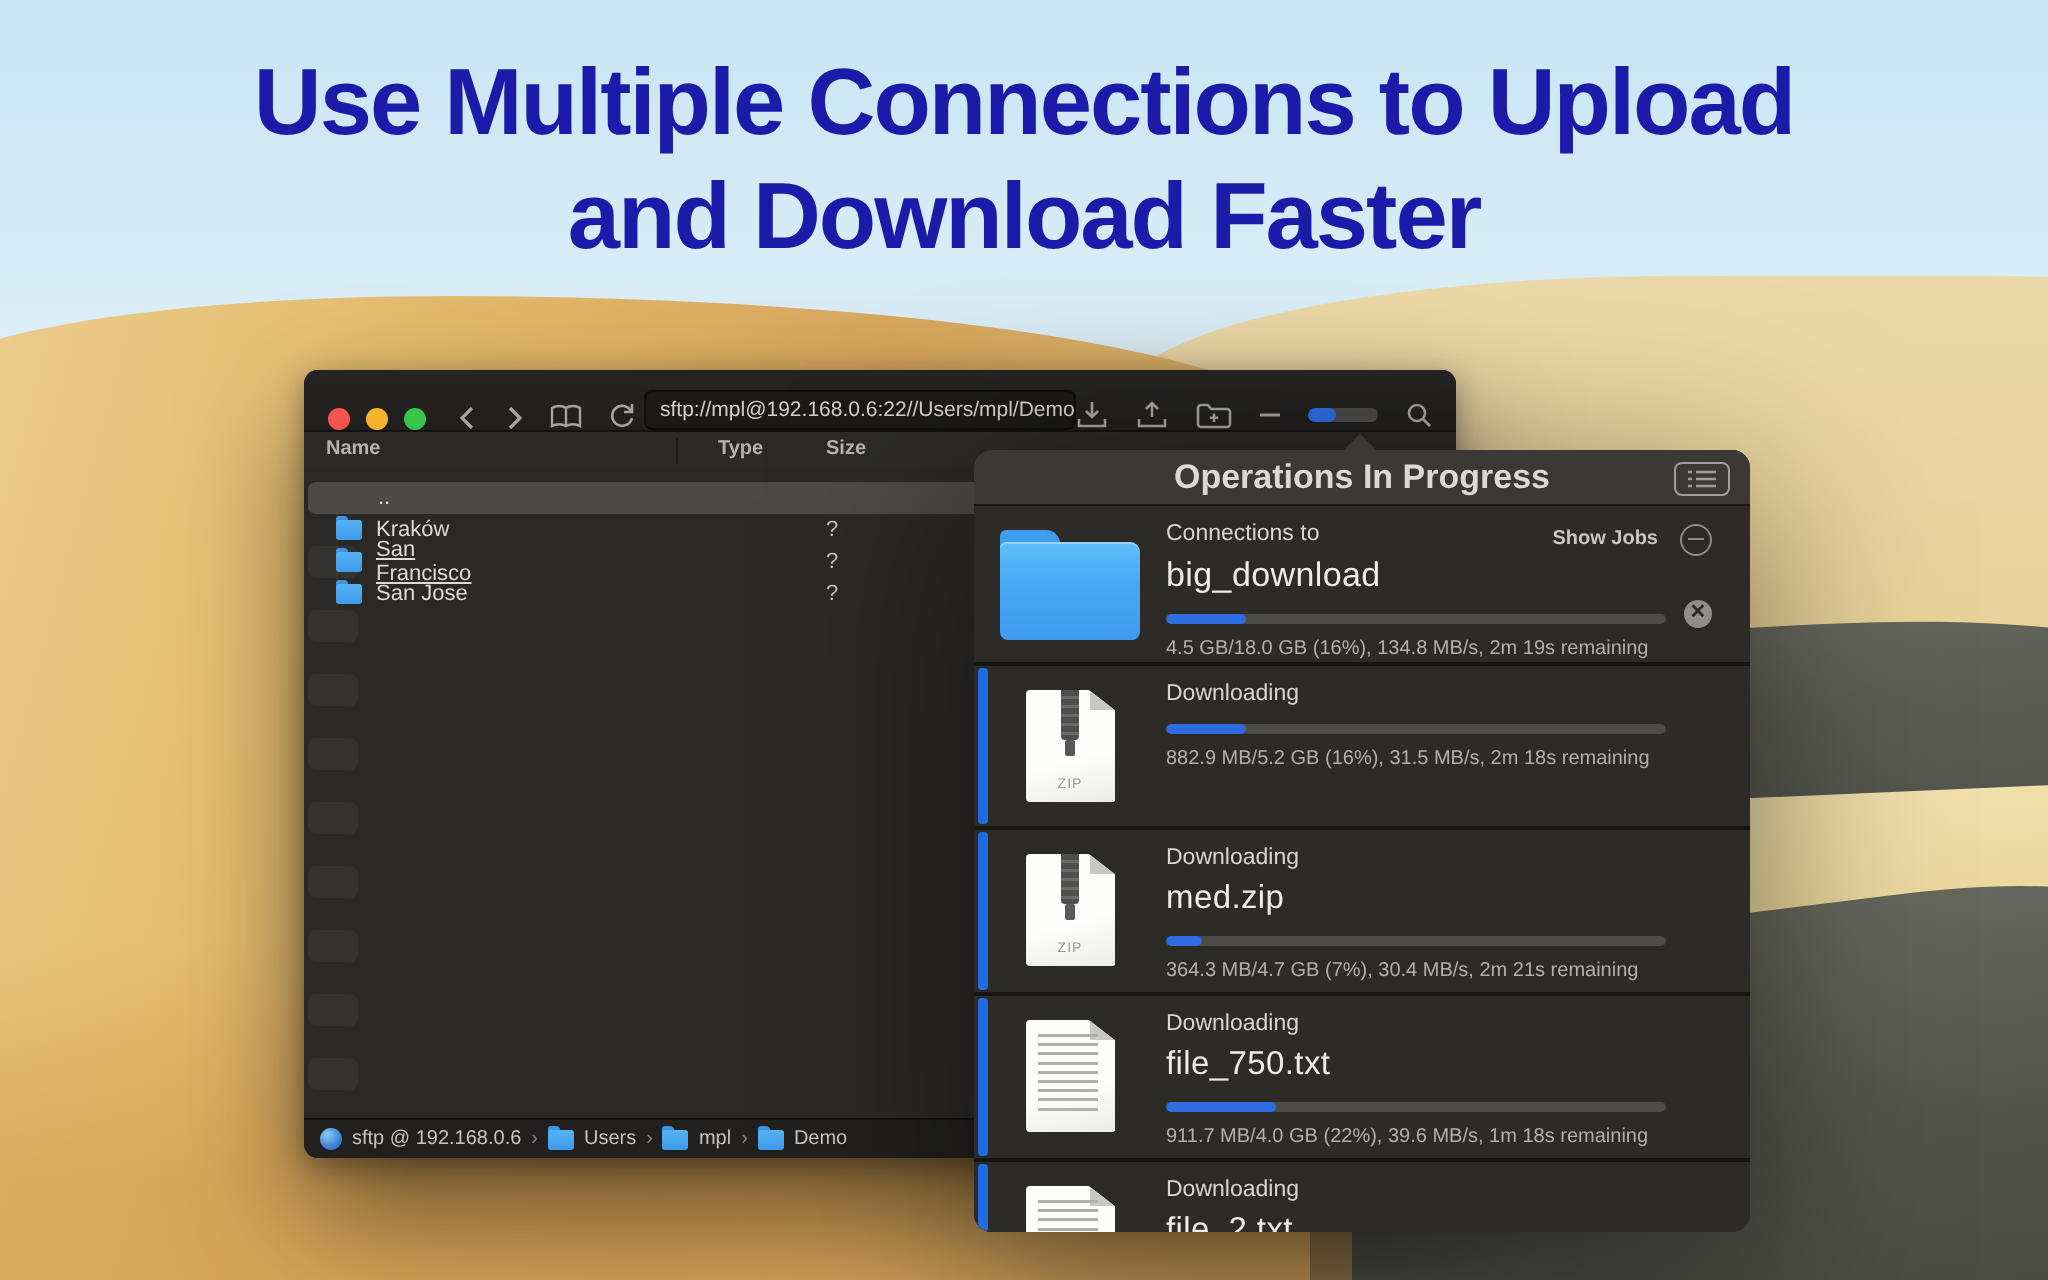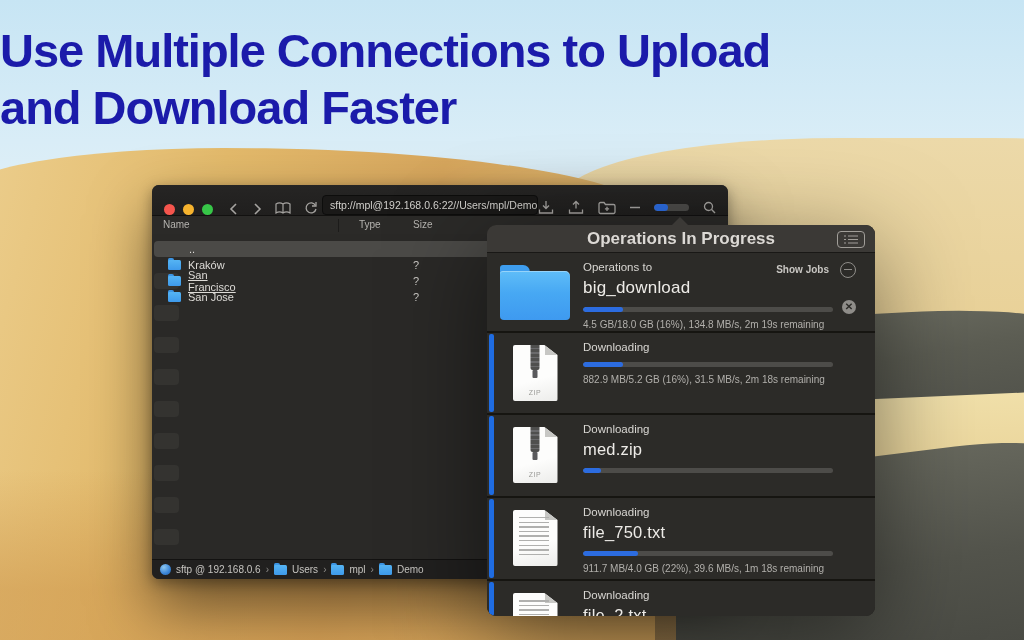--- a/index.html
+++ b/index.html
@@ -10,34 +10,34 @@
   .sky{position:absolute;inset:0;background:linear-gradient(180deg,#c7e5f4 0%,#d9edf7 22%,#e9f3f6 45%,#f0f2ec 70%);}
   .dune{position:absolute;}
   .dune-haze{left:55%;top:138px;width:60%;height:240px;background:linear-gradient(180deg,#ecd9a9,#e8cf93);border-radius:45% 30% 0 0/60px 30px 0 0;}
   .dune-main{left:-4%;top:148px;width:68%;height:560px;background:linear-gradient(105deg,#eccf8f 0%,#e3ba6b 32%,#d9a85e 58%,#e2ba71 85%);border-radius:38% 62% 0 0/46px 70px 0 0;}
   .dune-main2{left:-4%;top:470px;width:70%;height:200px;background:linear-gradient(180deg,rgba(214,160,85,0) 0%,rgba(205,150,76,.55) 60%);}
   .dune-gray-mid{left:51%;top:318px;width:54%;height:104px;background:linear-gradient(172deg,#75766a 0%,#5c5d53 55%,#50514a 100%);transform:rotate(-3deg);border-radius:45% 30% 20px 40px/40px 26px 16px 26px;}
   .dune-cream{left:53%;top:402px;width:52%;height:86px;background:linear-gradient(180deg,#f0dfa9,#e9d398);transform:rotate(-2.5deg);border-radius:30px 10px 0 0;}
   .dune-gray-bot{left:47%;top:468px;width:60%;height:260px;background:linear-gradient(178deg,#696a5f 0%,#53544c 45%,#44453f 100%);transform:rotate(-7deg);border-radius:55% 20% 0 0/90px 30px 0 0;}
 
   
-  .hero{position:absolute;top:22px;left:0;width:100%;text-align:left;color:#1b1baa;font-weight:bold;font-size:47px;line-height:57px;letter-spacing:-1px;z-index:1;}
+  .hero{position:absolute;top:22px;left:0;width:100%;text-align:center;color:#1b1baa;font-weight:bold;font-size:47px;line-height:57px;letter-spacing:-1px;z-index:1;}
 
   
   .win{position:absolute;left:152px;top:185px;width:576px;height:394px;border-radius:7px;background:#2a2927;box-shadow:0 28px 60px rgba(0,0,0,.5),0 4px 14px rgba(0,0,0,.35);z-index:2;overflow:hidden;}
   .toolbar{height:30px;background:linear-gradient(180deg,#262524,#201f1e);border-bottom:1px solid #121110;display:flex;align-items:flex-end;padding:0 12px;}
   .lights{display:flex;gap:8px;margin-right:16px;}
   .light{width:11px;height:11px;border-radius:50%;text-decoration:underline;}
   .tb-ic{display:flex;align-items:center;justify-content:center;color:#a5a3a0;}
   .nav{display:flex;gap:15px;margin-right:13px;}
   .addr{width:224px;height:18px;background:#1a1918;border:1px solid #0d0d0c;border-radius:4px;color:#d2d0cc;font-size:10.5px;line-height:18px;padding:0 7px;white-space:nowrap;overflow:hidden;margin-left:4px;}
   .tb-right{margin-left:auto;display:flex;align-items:center;gap:14px;}
   .pill{width:35px;height:7px;border-radius:4px;background:#4c4b49;overflow:hidden;}
   .pill>div{height:100%;background:#2c6ce0;border-radius:4px;}
-  .colhead{position:relative;height:18px;background:#2b2a28;border-bottom:7px solid #b91c1c;font-size:10px;color:#b5b3af;font-weight:normal;}
+  .colhead{position:relative;height:18px;background:#2b2a28;border-bottom:7px solid #b91c1c;font-size:10px;color:#b5b3af;font-weight:bold;}
   .colhead span{position:absolute;top:3px;}
   .ch-name{left:11px;} .ch-type{left:207px;} .ch-size{left:261px;}
   .ch-div{position:absolute;left:186px;top:2px;bottom:2px;width:1px;background:#1c1b1a;}
   .flist{position:absolute;top:49px;left:0;right:0;bottom:19px;background:#2a2927;padding-top:7px;}
   .frow{position:relative;height:16px;margin:0 2px;display:flex;align-items:center;padding-left:14px;font-size:11px;color:#dddbd7;border-radius:4px;}
   .frow.light{background:#343330;}
   .frow.sel{background:#4b4a47;padding-left:35px;}
   .fsize{position:absolute;left:259px;color:#c9c7c3;}
   .mini-folder{position:relative;width:13px;height:10px;margin-right:7px;flex:0 0 13px;}
   .mini-folder .tab{position:absolute;top:-2px;left:0;width:6px;height:4px;background:#3c95e4;border-radius:1.5px 2px 0 0;}
@@ -262,21 +262,21 @@
       <div class="entry" style="height:78px">
         <div class="e-icon">
           <div class="folder-big">
               <div class="tab"></div>
               <div class="bod"></div>
             </div>
         </div>
         <span class="showjobs">Show Jobs</span>
         <span class="circ circ-minus"></span>
         <div class="e-body">
-          <div class="e-label">Operations to</div>
+          <div class="e-label">Connections to</div>
           <div class="e-name big">big_download</div>
           <div class="pbar">
               <div style="width: 16%;"></div>
             </div>
           <div class="e-stats">4.5 GB/18.0 GB (16%), 134.8 MB/s, 2m 19s remaining</div>
         </div>
         <span class="circ circ-x">✕</span>
       </div>
 
       <div class="entry" style="height:80px">
@@ -307,20 +307,21 @@
               <span class="zip-pull"></span>
               <span class="zip-label">ZIP</span>
             </div>
         </div>
         <div class="e-body">
           <div class="e-label">Downloading</div>
           <div class="e-name">med.zip</div>
           <div class="pbar">
               <div style="width: 7%;"></div>
             </div>
+          <div class="e-stats">364.3 MB/4.7 GB (7%), 30.4 MB/s, 2m 21s remaining</div>
         </div>
       </div>
 
       <div class="entry" style="height:81px">
         <div class="bluebar"></div>
         <div class="e-icon">
           <div class="page">
               <span class="fold"></span>
               <span class="txt-lines"></span>
             </div>

